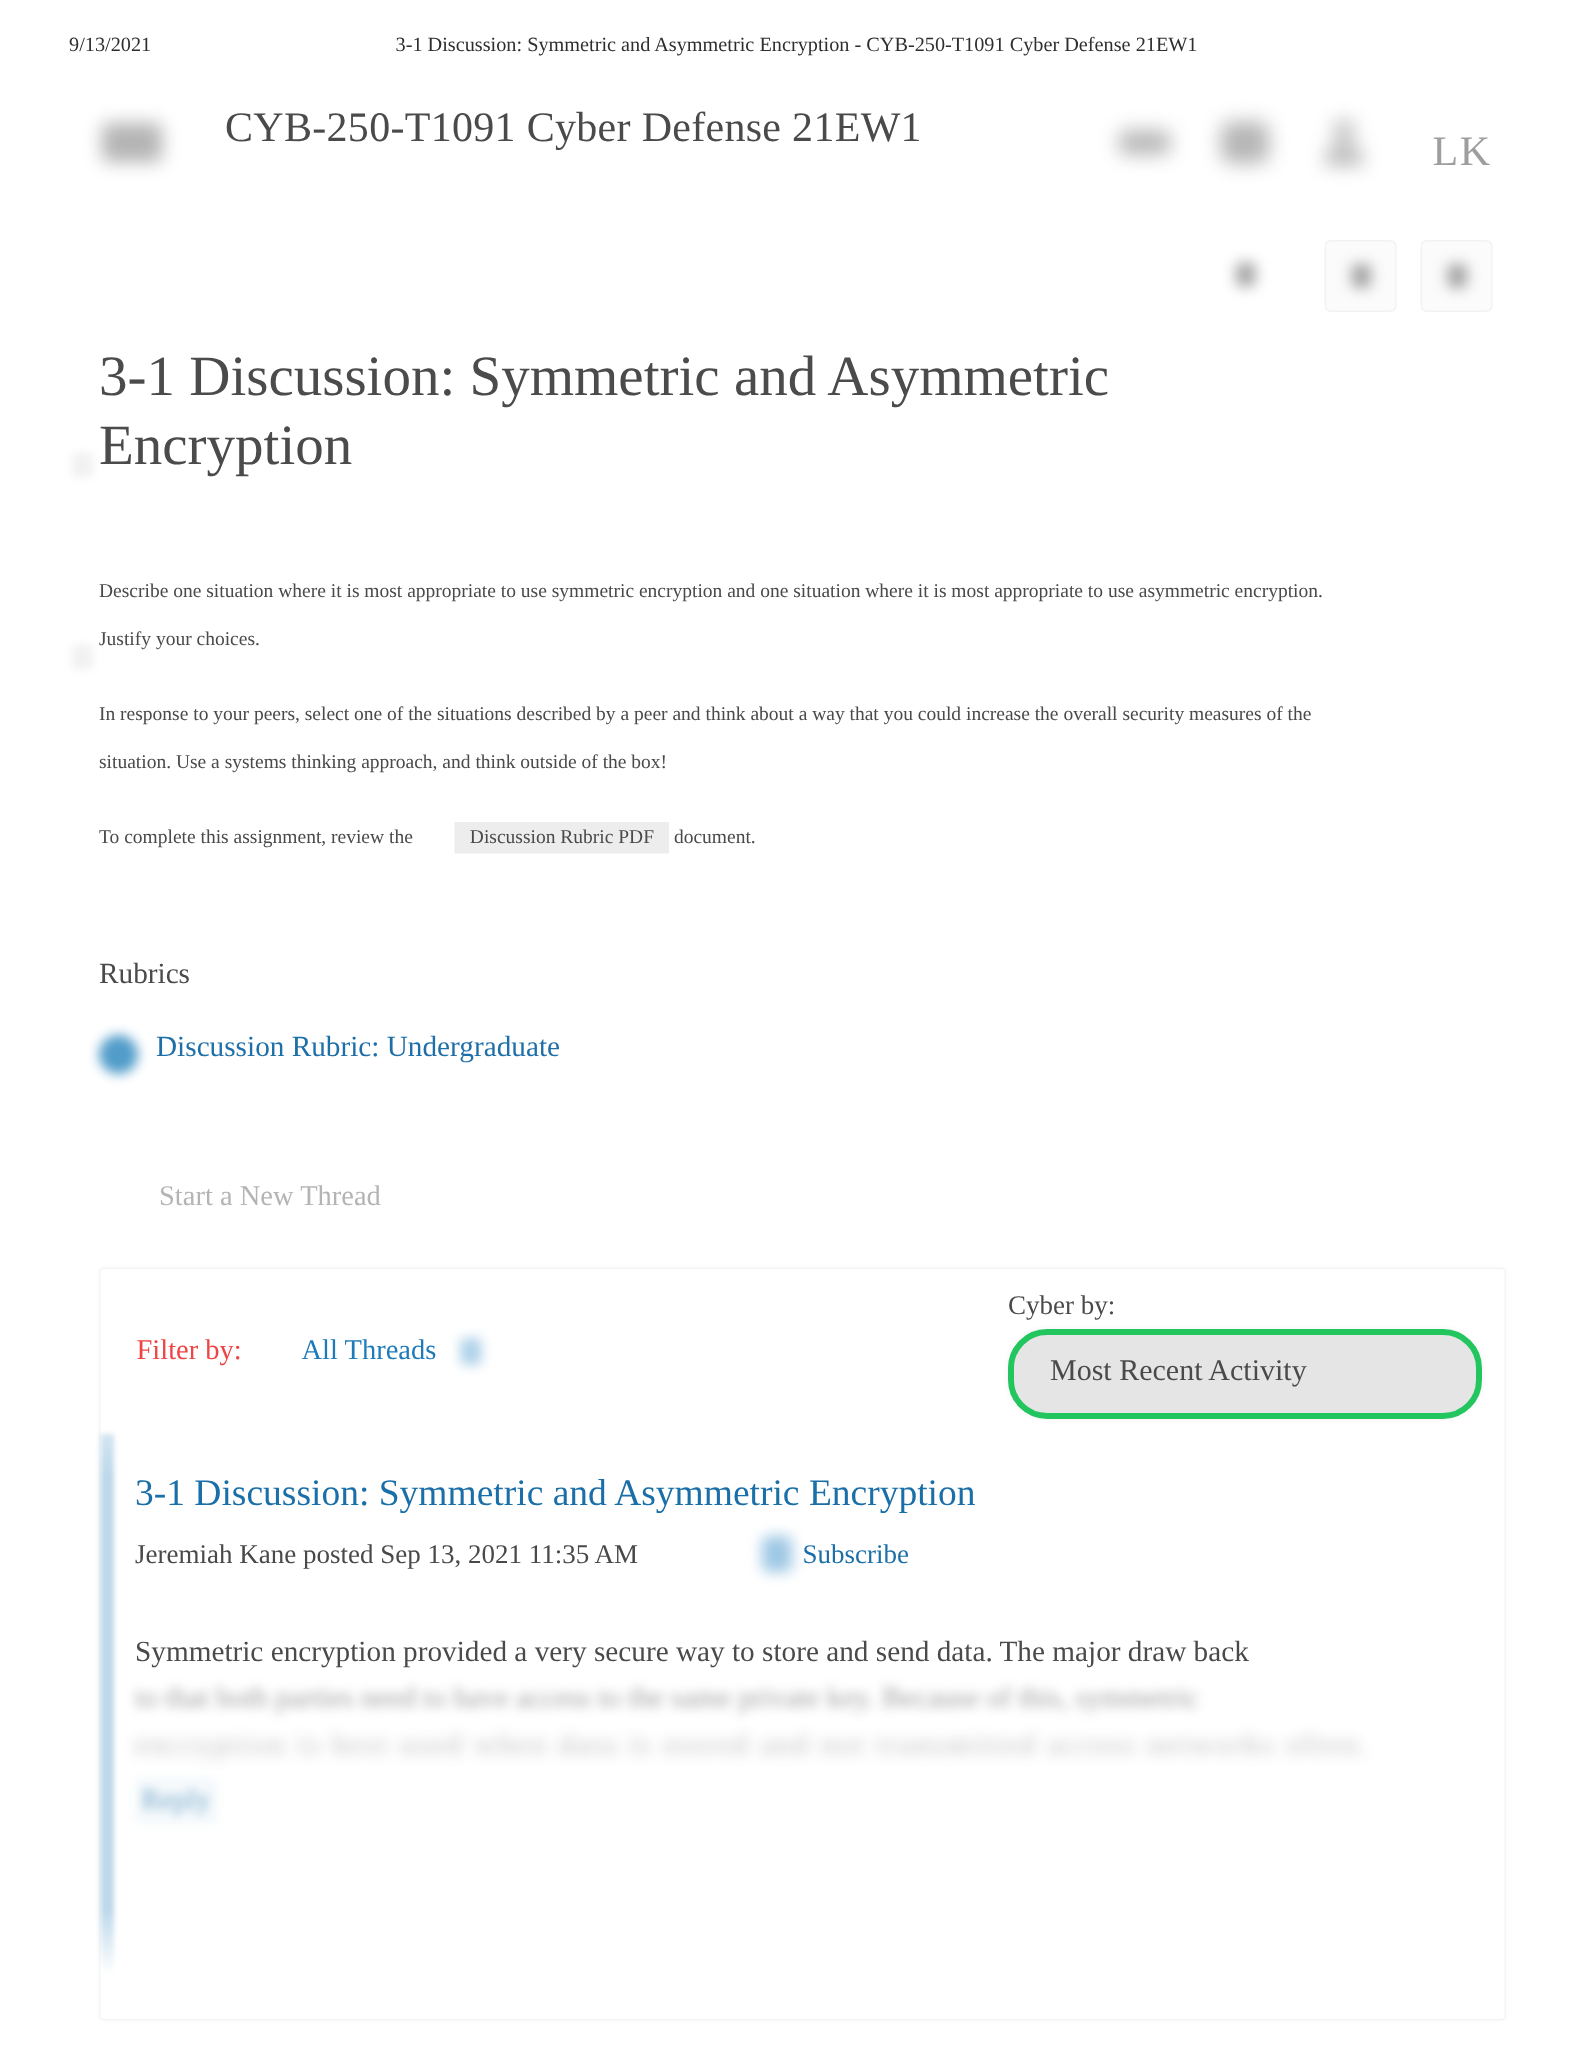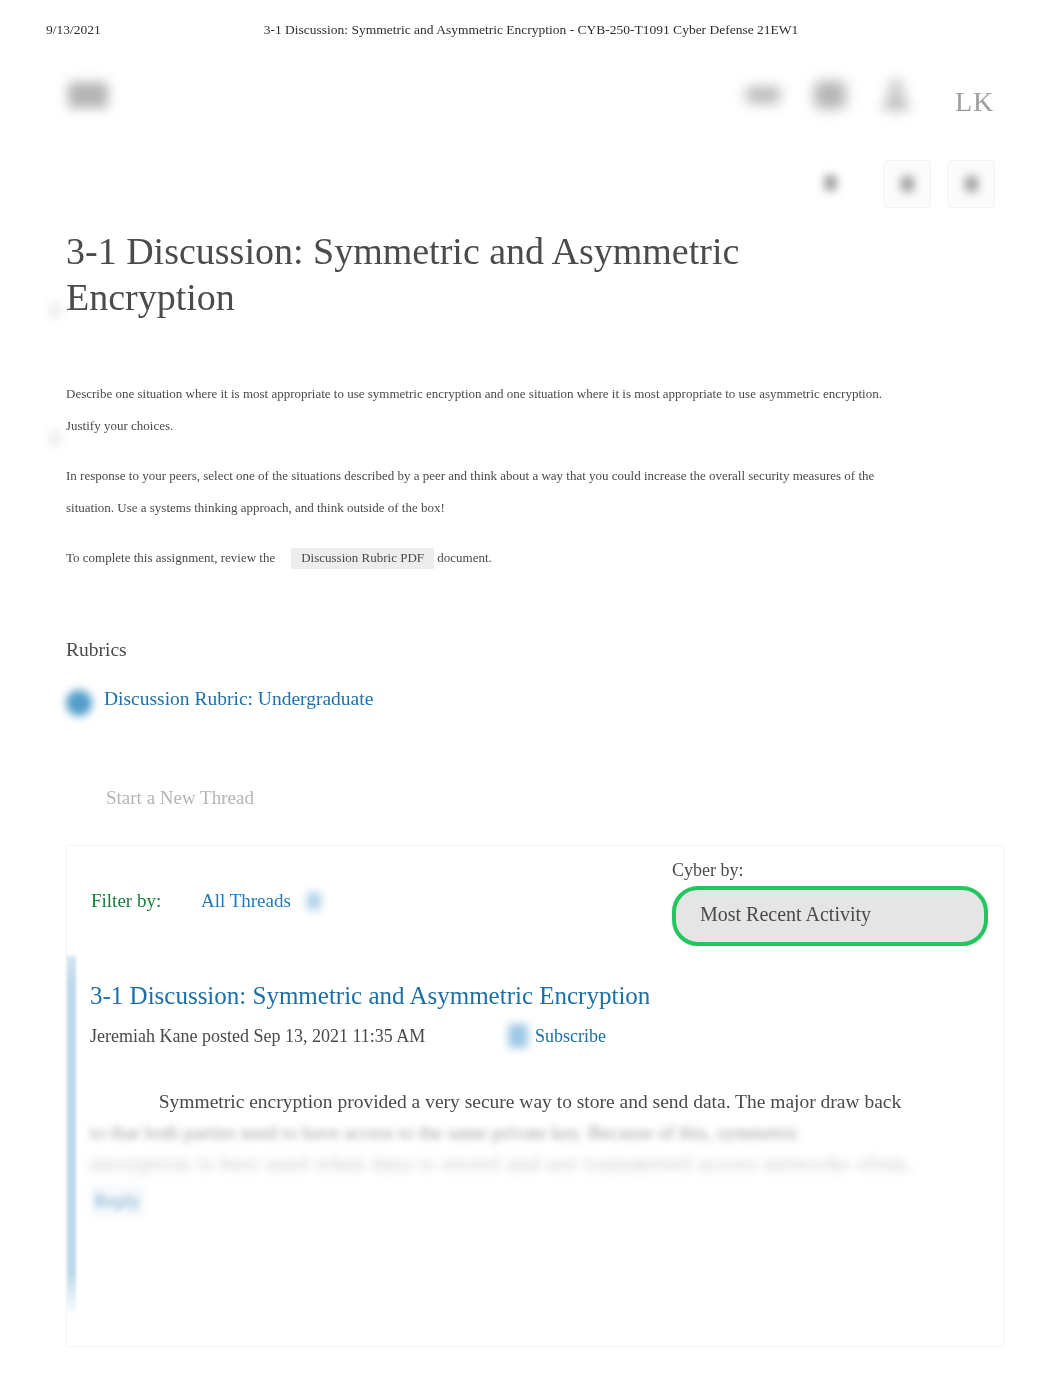--- a/index.html
+++ b/index.html
@@ -154,21 +154,21 @@
     line-height: 32px;
     color: #4a4a4a;
   }
   .description p { margin: 0 0 18px 0; }
   .rubric-pdf-link {
     background: #ededed;
     padding: 2px 10px 4px 10px;
     color: #4a4a4a;
     text-decoration: none;
     filter: blur(.4px);
-    margin-left: 16px;
+    margin-left: 28px;
   }
 
   
   .rubrics-heading {
     position: absolute;
     left: 66px;
     top: 639px;
     font-size: 19.5px;
     color: #4a4a4a;
   }
@@ -231,21 +231,21 @@
     left: 0;
     top: 0;
     width: 936px;
     height: 110px;
   }
   .filter-label {
     position: absolute;
     left: 24px;
     top: 44px;
     font-size: 19px;
-    color: #15803d;
+    color: #ef4444;
   }
   .filter-value {
     position: absolute;
     left: 134px;
     top: 44px;
     font-size: 19px;
     color: #1e7ab8;
     text-decoration: none;
     white-space: nowrap;
     text-align: right;
@@ -343,21 +343,21 @@
   }
   .thread-body {
     position: absolute;
     left: 23px;
     top: 130px;
     width: 880px;
     font-size: 19.5px;
     line-height: 31px;
     color: #4a4a4a;
   }
-  .tb-line1 { white-space: nowrap; text-align: center; }
+  .tb-line1 { white-space: nowrap; }
   .tb-blur1 { filter: blur(3.6px); opacity: .55; white-space: nowrap; }
   .tb-blur2 { filter: blur(4.6px); opacity: .40; white-space: nowrap; letter-spacing: 1.8px; }
   .tb-blur3 {
     display: inline-block;
     margin-top: 6px;
     filter: blur(3.2px);
     opacity: .6;
     color: #1a6fa8;
     background: #eef5fa;
     padding: 0 4px;
@@ -376,20 +376,21 @@
 </head>
 <body>
 
 <div class="print-header">
   <span class="ph-date">9/13/2021</span>
   <span class="ph-title">3-1 Discussion: Symmetric and Asymmetric Encryption - CYB-250-T1091 Cyber Defense 21EW1</span>
 </div>
 
 <div class="navbar">
   <div class="nav-logo"></div>
+  <div class="course-title">CYB-250-T1091 Cyber Defense 21EW1</div>
 
   <div class="nav-icon alerts">
       <i></i>
     </div>
   <div class="nav-icon messages">
       <i></i>
     </div>
   <div class="nav-icon profile">
       <i class="head"></i>
       <i class="body"></i>

